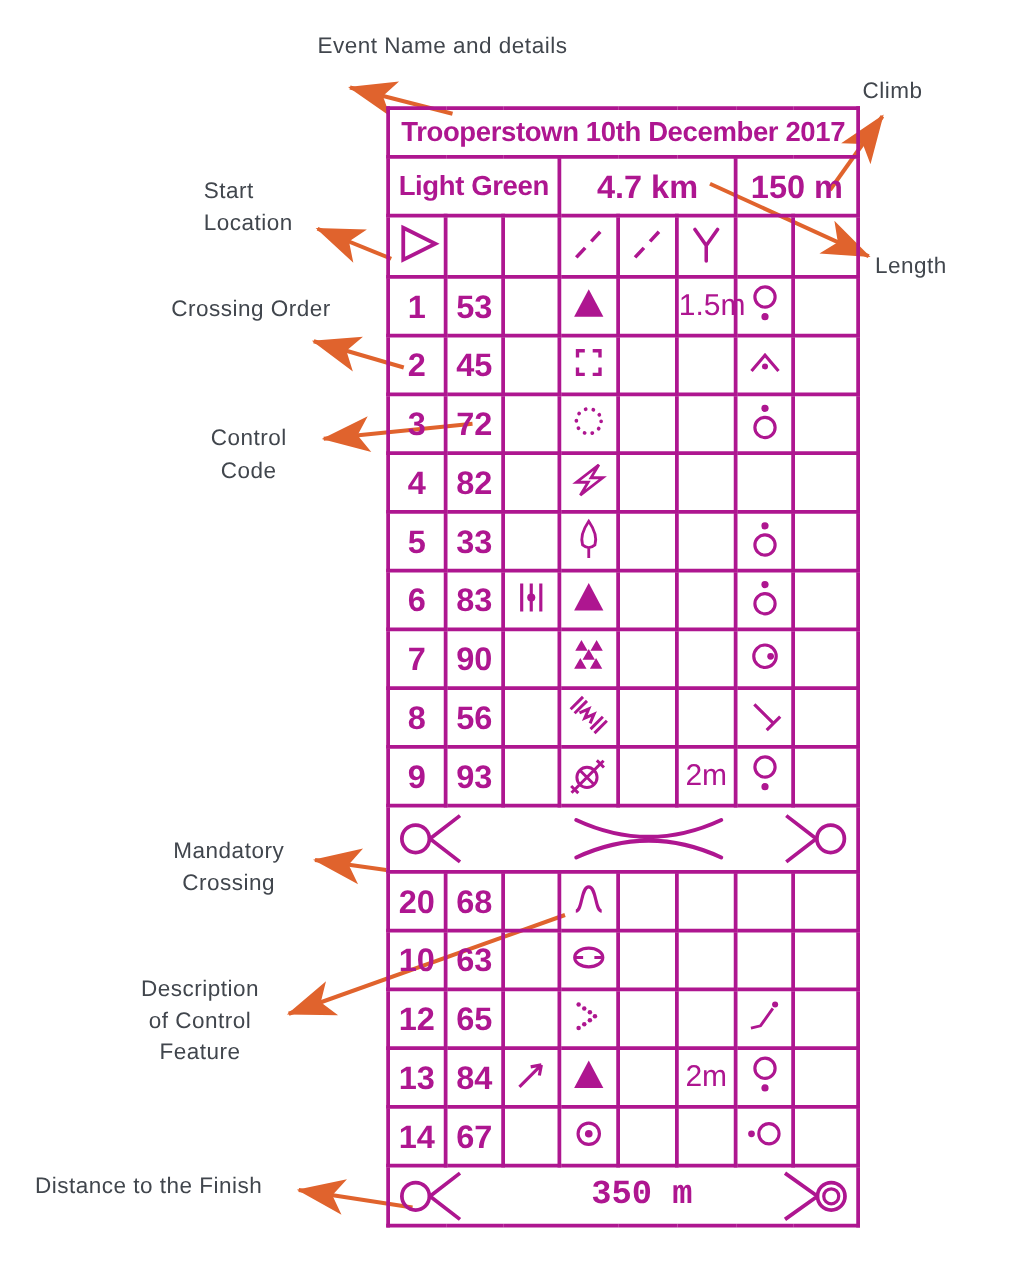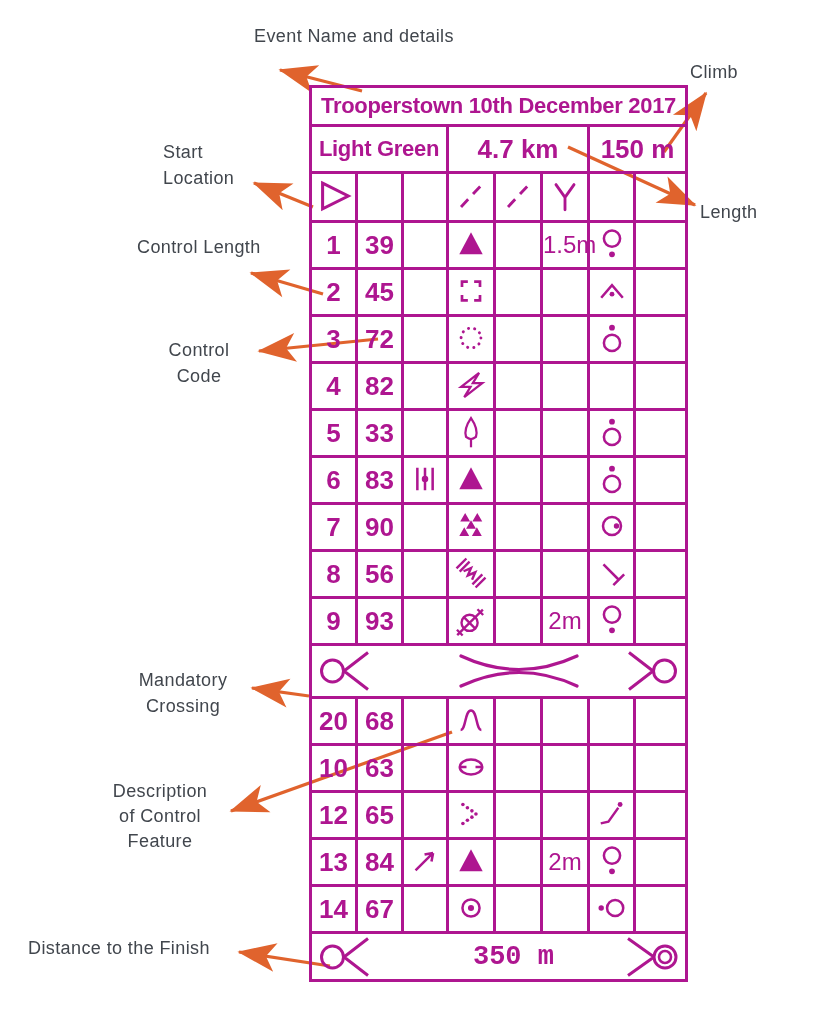--- a/index.html
+++ b/index.html
@@ -35,21 +35,21 @@
 
 <div class="canvas">
 
   <div class="lbl" style="left:209px;top:23px;margin-left:45px;">Event Name and details</div>
   <div class="lbl" style="left:690px;top:59px;text-align:right;">Climb</div>
   <div class="lbl" style="left:163px;top:139px;">
     <div>Start</div>
     <div>Location</div>
   </div>
   <div class="lbl" style="left:700px;top:199px;">Length</div>
-  <div class="lbl" style="left:137px;top:234px;">Control Length</div>
+  <div class="lbl" style="left:137px;top:234px;">Crossing Order</div>
   <div class="lbl center" style="left:154px;top:337px;width:90px;">
     <div>Control</div>
     <div>Code</div>
   </div>
   <div class="lbl center" style="left:133px;top:667px;width:100px;">
     <div>Mandatory</div>
     <div>Crossing</div>
   </div>
   <div class="lbl center" style="left:98px;top:779px;width:124px;line-height:25px;">
     <div>Description</div>
@@ -108,21 +108,21 @@
                 <line x1="9.5" y1="31.5" x2="31" y2="8.5" stroke="currentColor" stroke-width="3" stroke-dasharray="11 7.5"></line>
               </svg></span></td>
           <td class="icon-cell"><span><svg width="38" height="38" viewBox="0 0 40 40">
                 <path d="M10.5 8 L20 21.5 M29.5 8 L20 21.5 M20 21.5 L20 34.5" stroke="currentColor" fill="none" stroke-width="3" stroke-linecap="round"></path>
               </svg></span></td>
           <td></td>
           <td></td>
         </tr>
         <tr style="height: 47px;">
           <td class="c-num">1</td>
-          <td class="c-num">39</td>
+          <td class="c-num">53</td>
           <td></td>
           <td class="icon-cell"><span><svg width="36" height="36" viewBox="0 0 40 40">
                 <path d="M20 7 L33 31.5 L7 31.5 Z" fill="currentColor"></path>
               </svg></span></td>
           <td></td>
           <td class="c-dim">1.5m</td>
           <td class="icon-cell"><span><svg width="36" height="36" viewBox="0 0 40 40">
                 <circle cx="20" cy="14" r="9" stroke="currentColor" fill="none" stroke-width="2.8"></circle>
                 <circle cx="20" cy="31.5" r="3.2" fill="currentColor"></circle>
               </svg></span></td>

